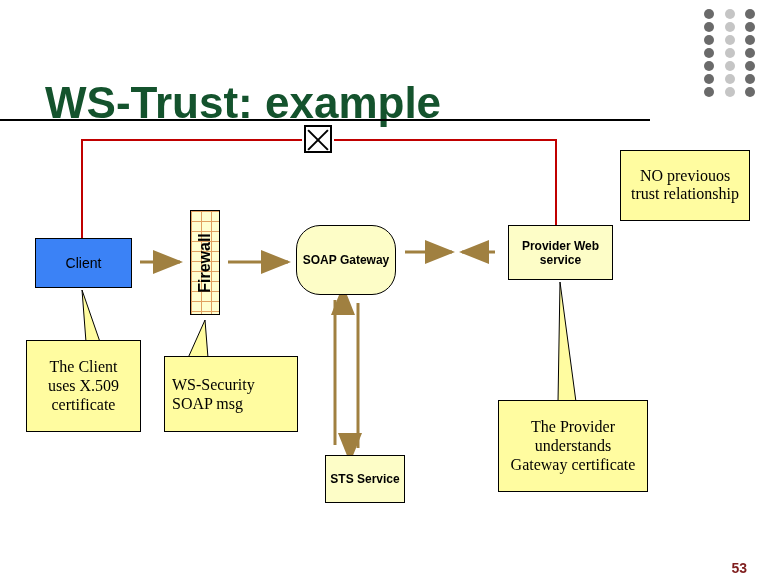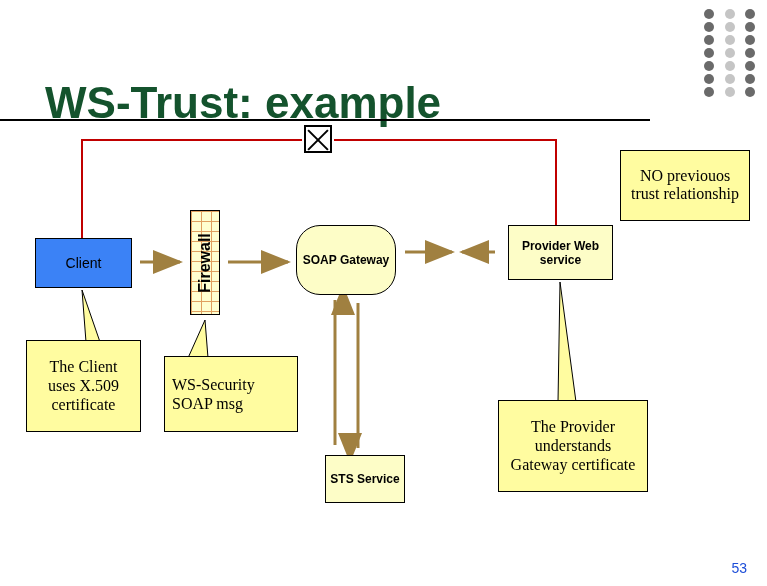--- a/index.html
+++ b/index.html
@@ -101,21 +101,22 @@
     height: 2px;
     background: #000;
   }
   .x-marker::before { transform: rotate(45deg); }
   .x-marker::after { transform: rotate(-45deg); }
   .page-num {
     position: absolute;
     bottom: 10px;
     right: 20px;
     font-size: 14px;
-    color: #1d4ed8;
+    color: #7f1d1d;
+    font-weight: bold;
   }
   svg.overlay {
     position: absolute;
     top: 0; left: 0;
     width: 767px; height: 586px;
     pointer-events: none;
   }
 </style>
 </head>
 <body>

